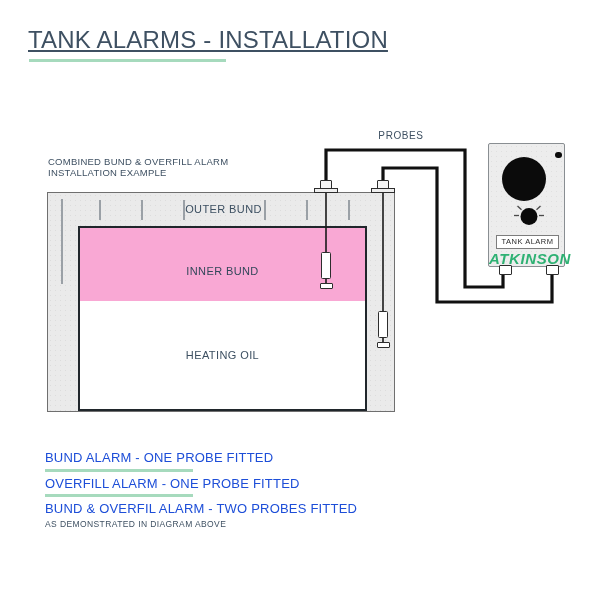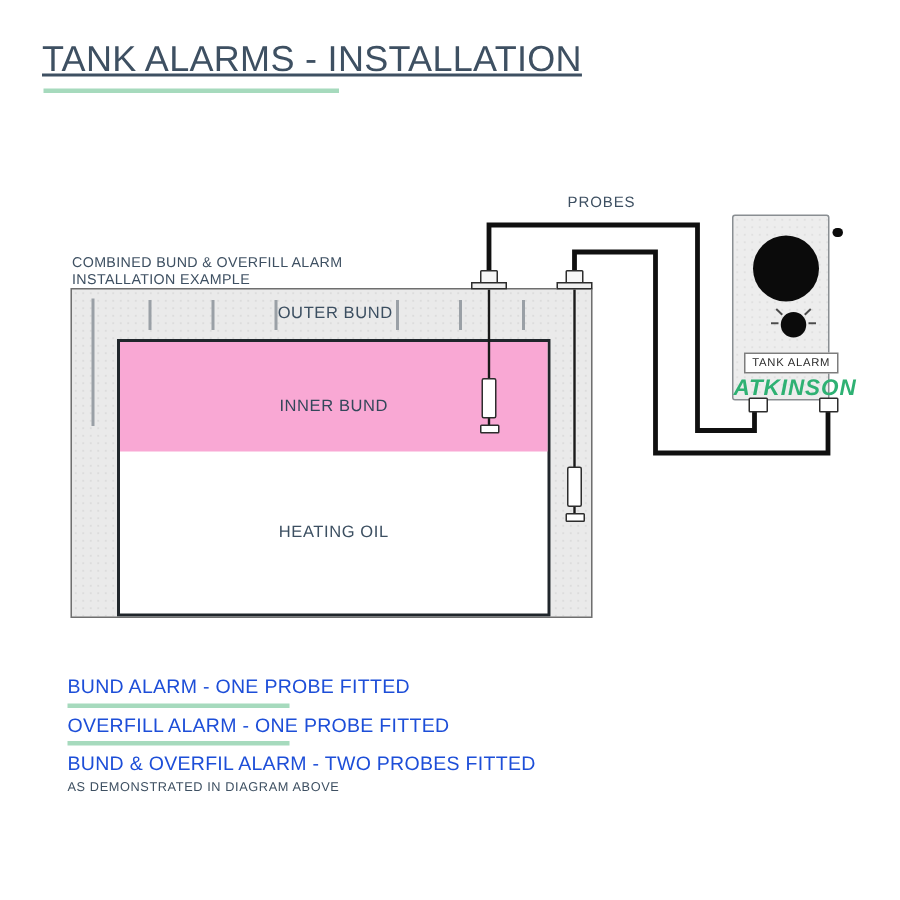--- a/index.html
+++ b/index.html
@@ -16,21 +16,21 @@
     color:#3e5062; white-space:nowrap;text-decoration:underline;
   }
   .title-underline {
     position:absolute; left:29px; top:59px; width:197px; height:2.5px;
     background:#a6dabd;
   }
   
   .caption {
     position:absolute; left:48px; top:156px;
     font-size:9.5px; font-weight:500; letter-spacing:0.25px;
-    line-height:11px; color:#3e5062;margin-top:14px;
+    line-height:11px; color:#3e5062;
   }
   
   .probes-label {
     position:absolute; left:361px; top:130px; width:80px;
     text-align:center; font-size:10px; font-weight:500; letter-spacing:0.6px;
     color:#3e5062;
   }
   
   .outer-tank {
     position:absolute; left:47px; top:192px; width:348px; height:220px;
@@ -75,21 +75,21 @@
   
   .fit-cap, .fit-flange, .probe-body, .probe-tip {
     position:absolute; background:#f6f6f6; border:1.4px solid #2d2d2d;
   }
   .fit-cap    { border-radius:1px; }
   .fit-flange { background:#efefef; }
   .probe-body { background:#ffffff; border-radius:1.5px; }
   .probe-tip  { background:#ffffff; border-radius:1px; }
   
   .device {
-    position:absolute; left:488px; top:143px; width:65px; height:124px;
+    position:absolute; left:488px; top:143px; width:77px; height:124px;
     background-color:#ededed;
     background-image:radial-gradient(#e0e0e0 0.7px, transparent 0.8px);
     background-size:5px 5px;
     border:1.5px solid #898e92; border-radius:2px;
   }
   .speaker {
     position:absolute; left:13px; top:13px; width:44px; height:44px;
     border-radius:50%; background:#0b0b0b;
   }
   .led {

